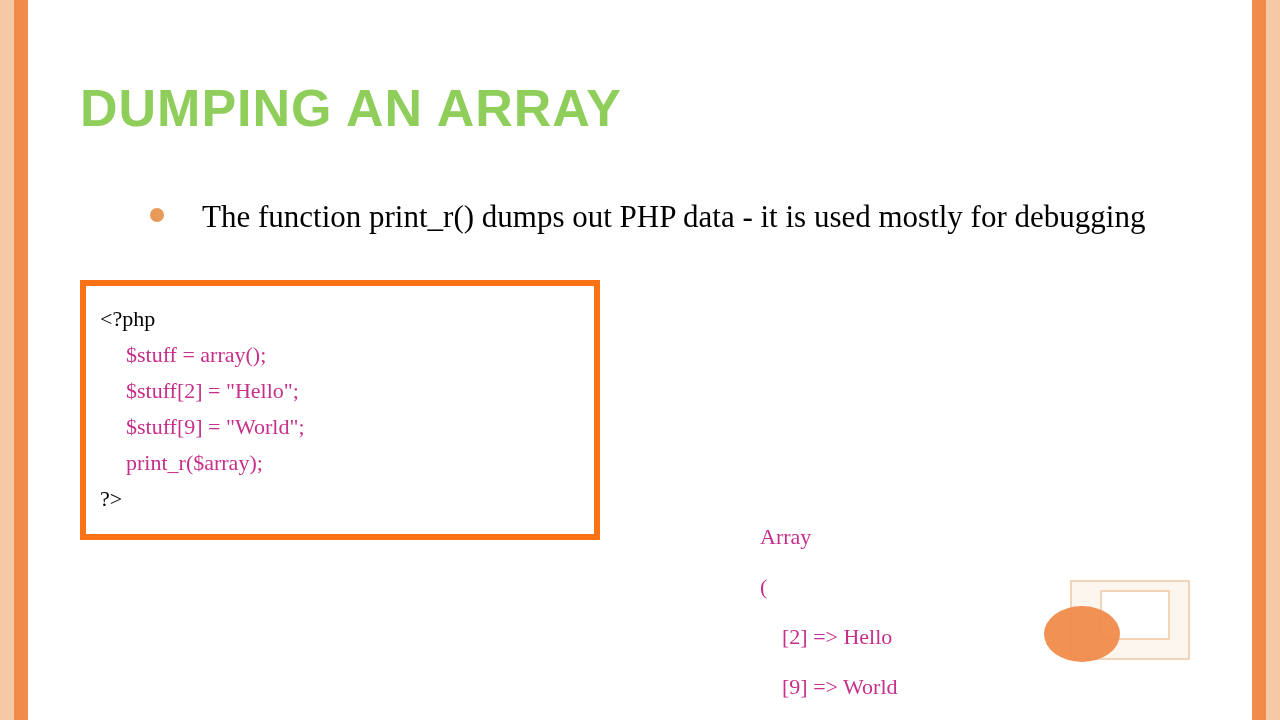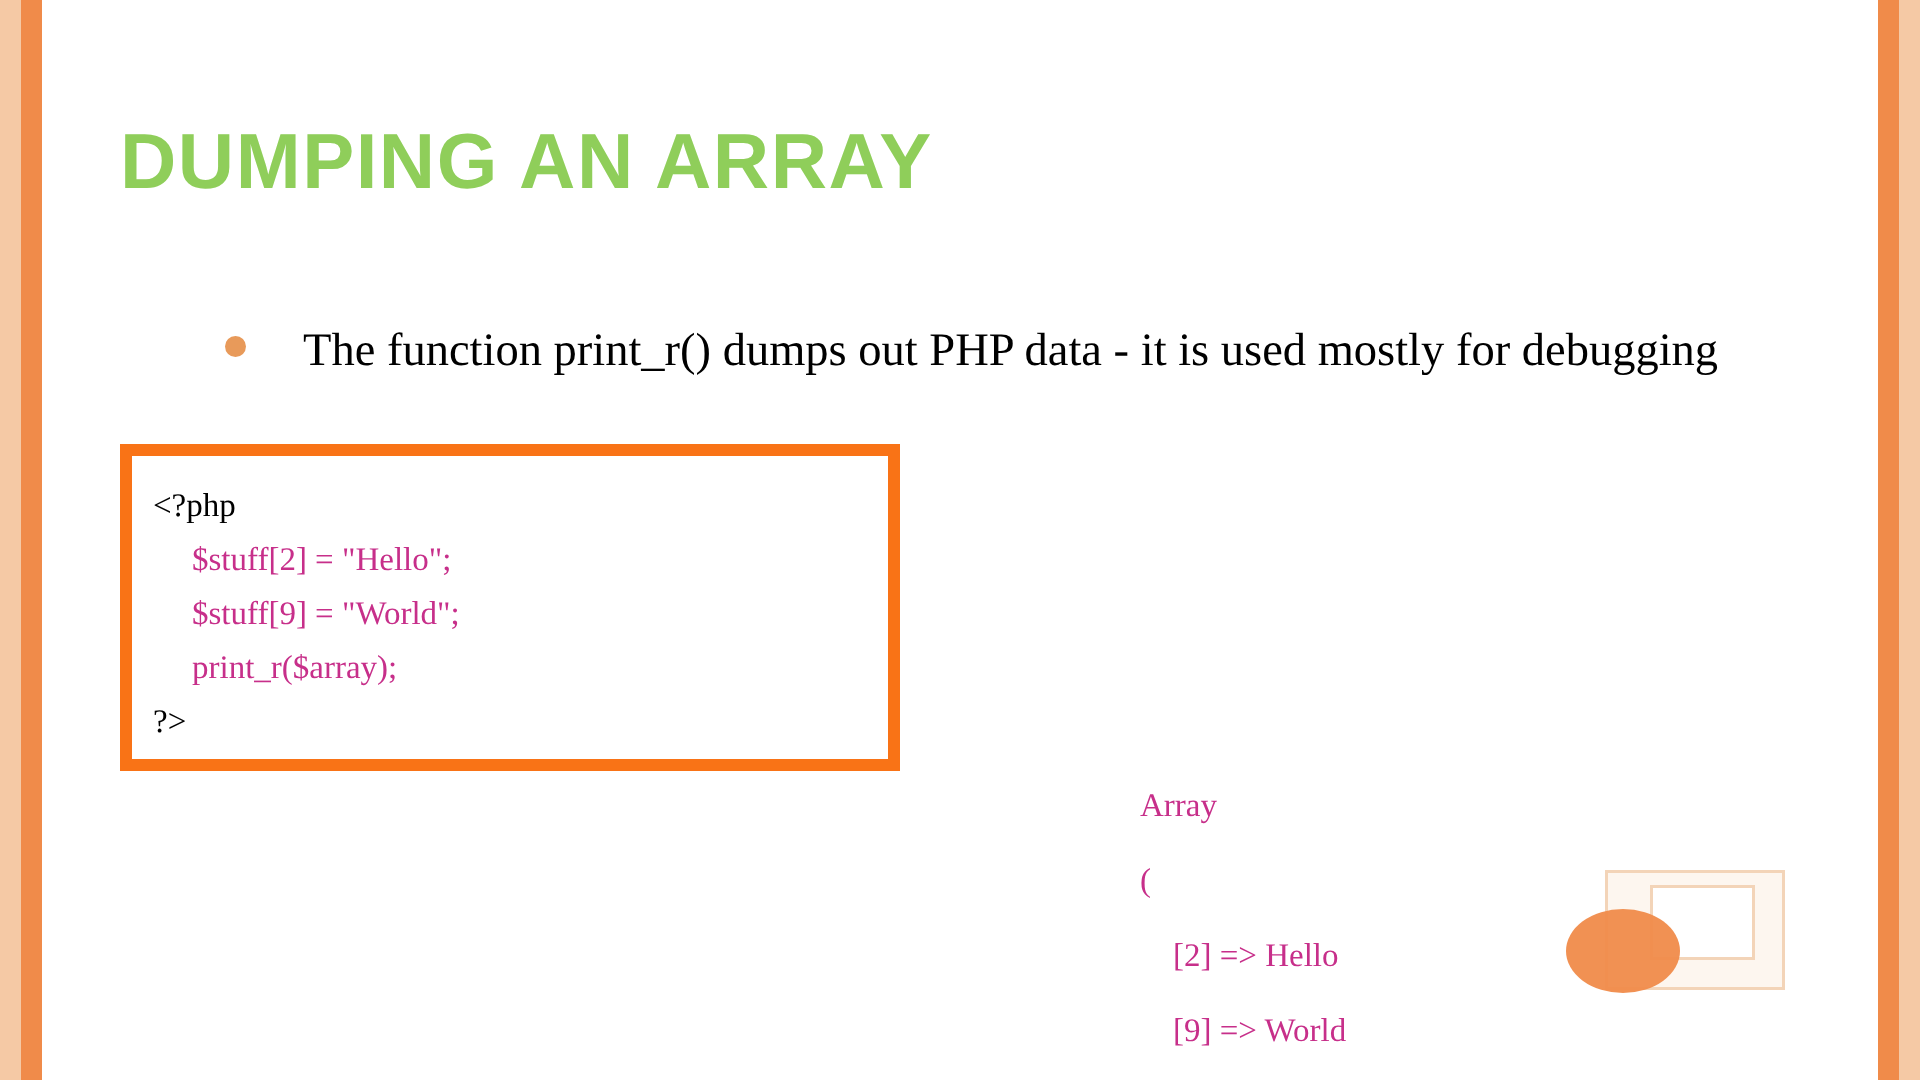--- a/index.html
+++ b/index.html
@@ -8,25 +8,25 @@
 
   .stripe-left-outer { position: absolute; left: 0; top: 0; width: 14px; height: 720px; background: #f5c9a5; }
   .stripe-left-inner { position: absolute; left: 14px; top: 0; width: 14px; height: 720px; background: #f08b4a; }
   .stripe-right-outer { position: absolute; right: 0; top: 0; width: 14px; height: 720px; background: #f5c9a5; }
   .stripe-right-inner { position: absolute; right: 14px; top: 0; width: 14px; height: 720px; background: #f08b4a; }
 
   .slide { position: absolute; left: 40px; top: 0; width: 1200px; height: 720px; padding: 0 40px; }
 
   .title { font-family: 'Arial Black', Arial, sans-serif; font-weight: 700; font-size: 52px; color: #8fce5a; letter-spacing: 1px; margin-top: 78px; }
 
-  .bullet-row { display: flex; align-items: flex-start; margin-top: 74px; margin-left: 70px; }
+  .bullet-row { display: flex; align-items: flex-start; margin-top: 58px; margin-left: 70px; }
   .bullet-dot { width: 14px; height: 14px; border-radius: 50%; background: #e89a5a; margin-top: 12px; margin-right: 38px; flex-shrink: 0; }
   .bullet-text { font-size: 31px; line-height: 1.35; color: #000; font-family: Georgia, 'Times New Roman', serif; max-width: 1000px; }
 
-  .code-box { border: 8px solid #f97316; padding: 10px 14px 2px 14px; margin-top: 42px; margin-left: 0; width: 520px; font-family: Georgia, 'Times New Roman', serif; }
+  .code-box { border: 6px solid #f97316; padding: 10px 14px 12px 14px; margin-top: 42px; margin-left: 0; width: 520px; font-family: Georgia, 'Times New Roman', serif; }
   .code-line { font-size: 22px; color: #c72f8a; margin: 10px 0; }
   .code-line.tag { color: #000; }
   .code-indent { padding-left: 26px; }
 
   .output-box { position: absolute; left: 720px; top: 500px; font-family: Georgia, 'Times New Roman', serif; font-size: 22px; color: #c72f8a; }
   .output-line { margin: 24px 0; }
   .out-indent { padding-left: 22px; }
 
   .deco-rects { position: absolute; right: 50px; bottom: 60px; width: 140px; height: 100px; pointer-events: none; }
   .deco-rects .r1 { position: absolute; right: 0; bottom: 0; width: 120px; height: 80px; border: 2px solid #f3d4b8; background: #fdf6ef; }
@@ -46,20 +46,21 @@
 
   <h1 class="title">DUMPING AN ARRAY</h1>
 
   <div class="bullet-row">
     <span class="bullet-dot"></span>
     <span class="bullet-text">The function print_r() dumps out PHP data - it is used mostly for debugging</span>
   </div>
 
   <div class="code-box">
     <div class="code-line tag">&lt;?php</div>
+    <div class="code-line code-indent">$stuff = array();</div>
     <div class="code-line code-indent">$stuff[2] = "Hello";</div>
     <div class="code-line code-indent">$stuff[9] = "World";</div>
     <div class="code-line code-indent">print_r($array);</div>
     <div class="code-line tag">?&gt;</div>
   </div>
 
   <div class="output-box">
     <div class="output-line">Array</div>
     <div class="output-line">(</div>
     <div class="output-line out-indent">[2] =&gt; Hello</div>

